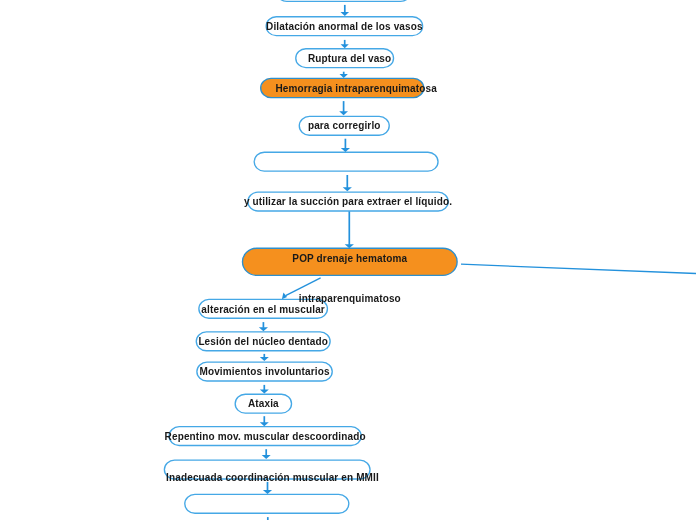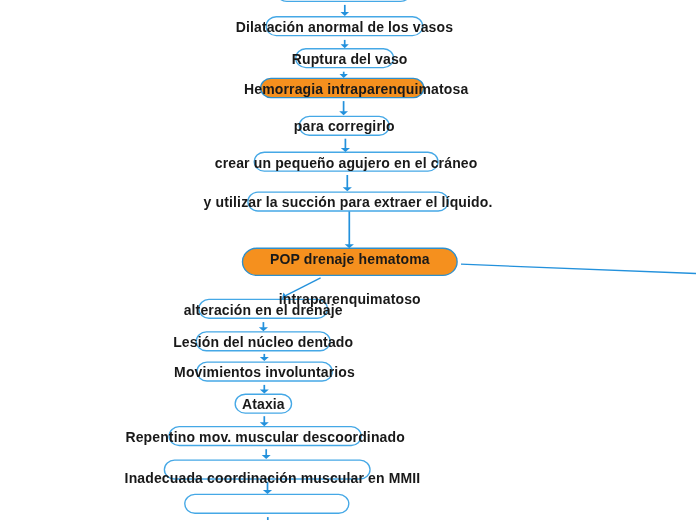--- a/index.html
+++ b/index.html
@@ -7,21 +7,21 @@
   body{width:696px;height:520px;overflow:hidden;
        font-family:"Liberation Sans",sans-serif;
        -webkit-font-smoothing:antialiased;}
   #canvas{position:relative;width:696px;height:520px;background:#ffffff;overflow:hidden;}
   #edges{position:absolute;left:0;top:0;width:696px;height:520px;}
   .node{position:absolute;box-sizing:border-box;
         display:flex;align-items:center;justify-content:center;}
   .lblwrap{position:relative;top:0.4px;}
   .lblwrap.nudge{top:1.1px;}
   .lblwrap.two-line{top:1.4px;line-height:8.2px;}
-  .lbl{font-weight:bold;font-size:14px;letter-spacing:0.14px;
+  .lbl{font-weight:bold;font-size:10px;letter-spacing:0.14px;
        color:#191919;line-height:8px;text-align:center;white-space:nowrap;}
   .two-line .lbl{line-height:8.2px;margin-top:32px;}
 </style>
 </head>
 <body>
 
 <div id="canvas">
   <svg id="edges" width="696" height="520" viewBox="0 0 696 520" xmlns="http://www.w3.org/2000/svg">
     <g>
         <rect x="276.68" y="-17.43" width="133.95" height="18.85" rx="10.10" ry="10.10" fill="#ffffff" stroke="#45a8e6" stroke-width="1.35"></rect>
@@ -124,39 +124,34 @@
     <div class="node" style="left:260.0px;top:77.65px;width:164.4px;height:20.6px;padding-left:28px;">
       <div class="lblwrap nudge">
         <div class="lbl">Hemorragia intraparenquimatosa</div>
       </div>
     </div>
     <div class="node" style="left:298.6px;top:115.7px;width:91.3px;height:20.2px;border-radius:9px;">
       <div class="lblwrap">
         <div class="lbl">para corregirlo</div>
       </div>
     </div>
-    <div class="node" style="left:253.5px;top:151.6px;width:185.2px;height:20.2px;">
-      <div class="lblwrap nudge">
-        <div class="lbl">crear un pequeño agujero en el cráneo</div>
-      </div>
-    </div>
     <div class="node" style="left:247.2px;top:191.5px;width:201.7px;height:20.2px;">
       <div class="lblwrap">
         <div class="lbl">y utilizar la succión para extraer el líquido.</div>
       </div>
     </div>
     <div class="node" style="left:241.8px;top:247.6px;width:216.0px;height:28.4px;">
       <div class="lblwrap two-line">
         <div class="lbl">POP drenaje hematoma</div>
         <div class="lbl">intraparenquimatoso</div>
       </div>
     </div>
     <div class="node" style="left:198.2px;top:298.7px;width:129.9px;height:20.2px;">
       <div class="lblwrap nudge">
-        <div class="lbl">alteración en el drenaje</div>
+        <div class="lbl">alteración en el muscular</div>
       </div>
     </div>
     <div class="node" style="left:195.6px;top:331.2px;width:135.2px;height:20.2px;">
       <div class="lblwrap">
         <div class="lbl">Lesión del núcleo dentado</div>
       </div>
     </div>
     <div class="node" style="left:196.2px;top:361.5px;width:136.7px;height:20.2px;">
       <div class="lblwrap">
         <div class="lbl">Movimientos involuntarios</div>

